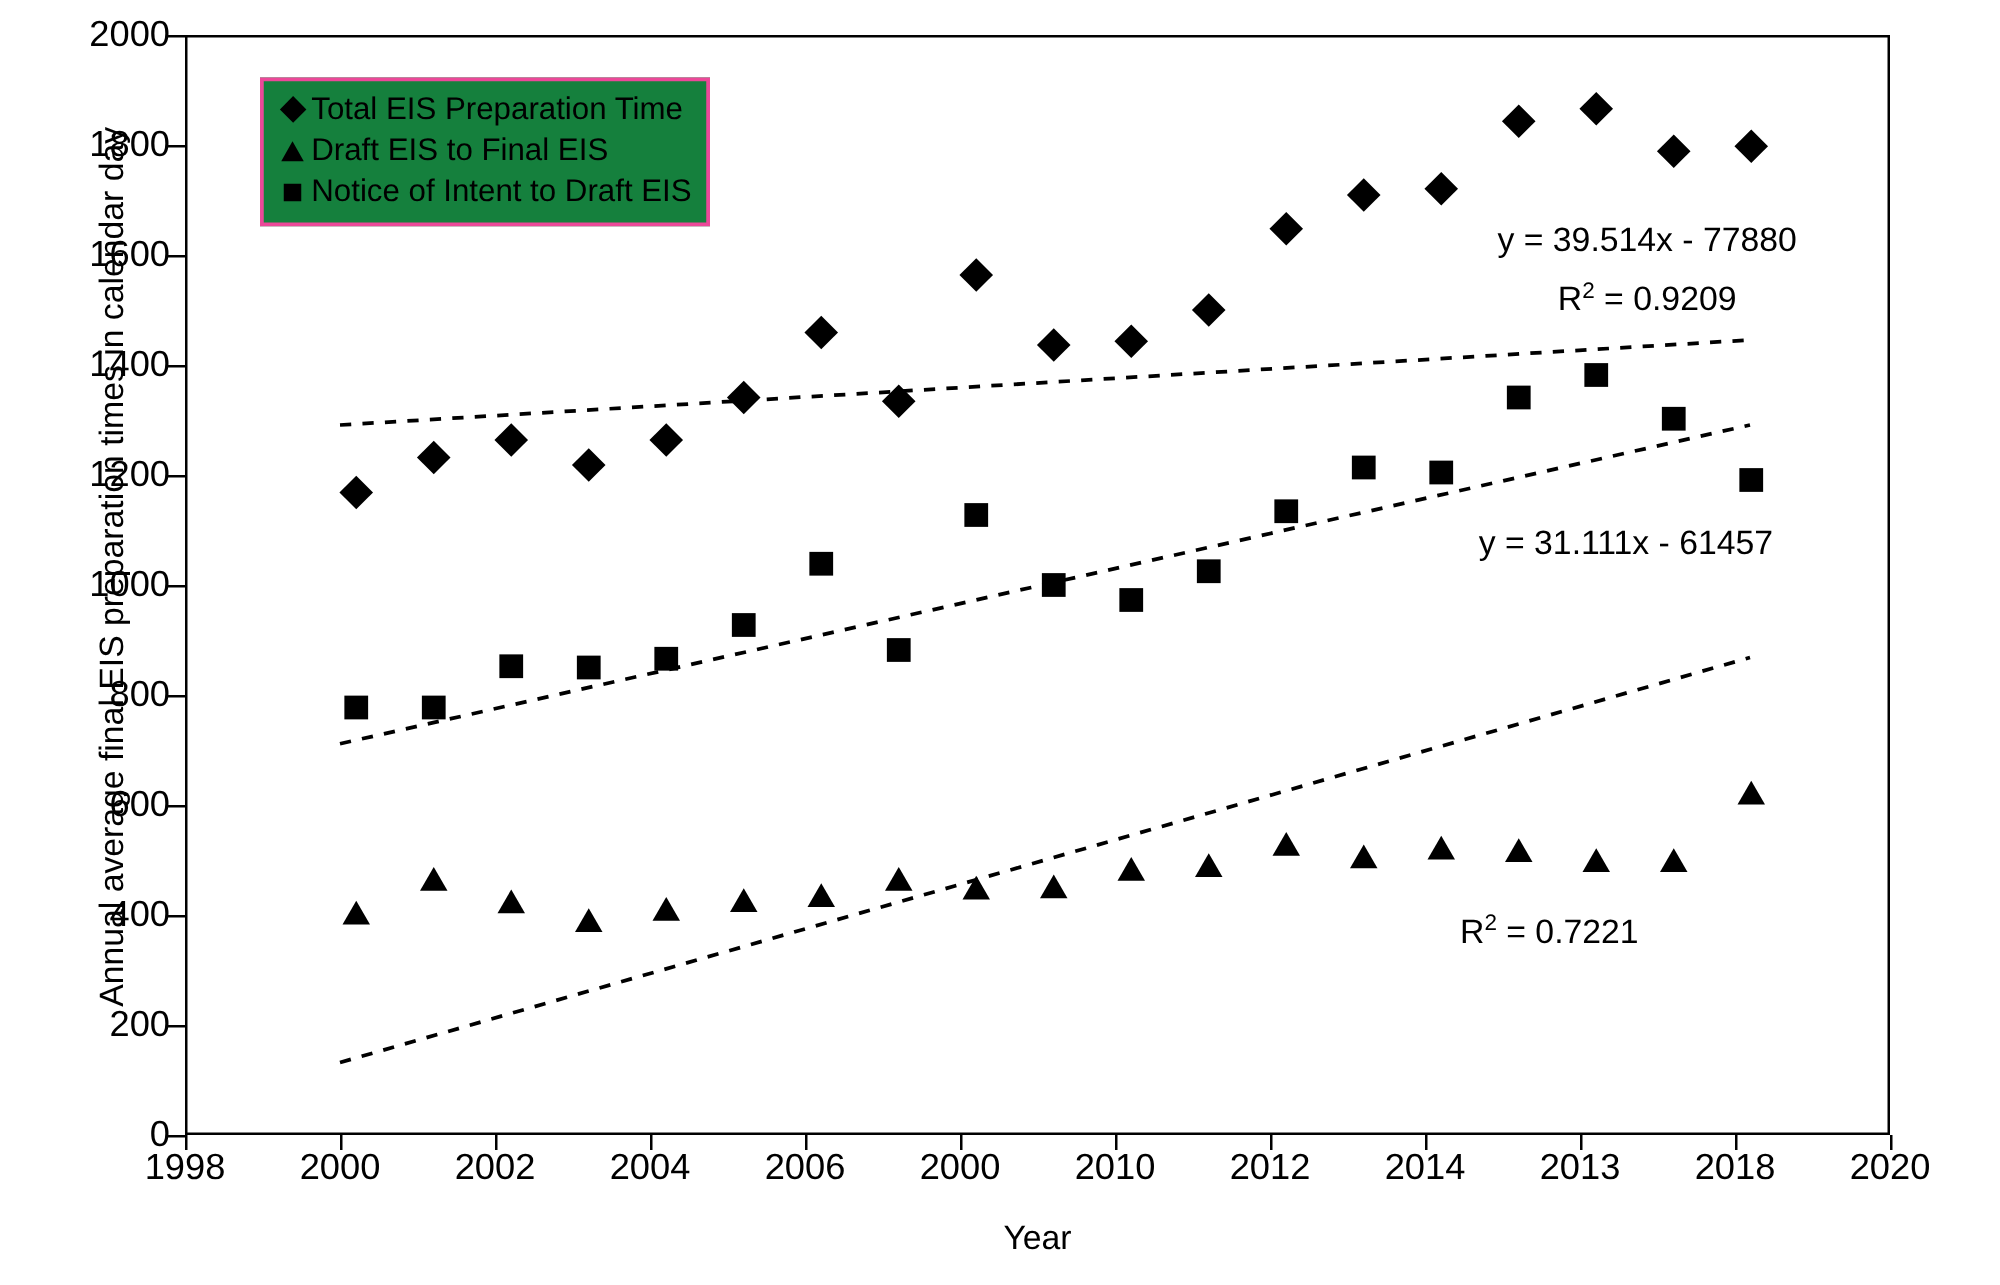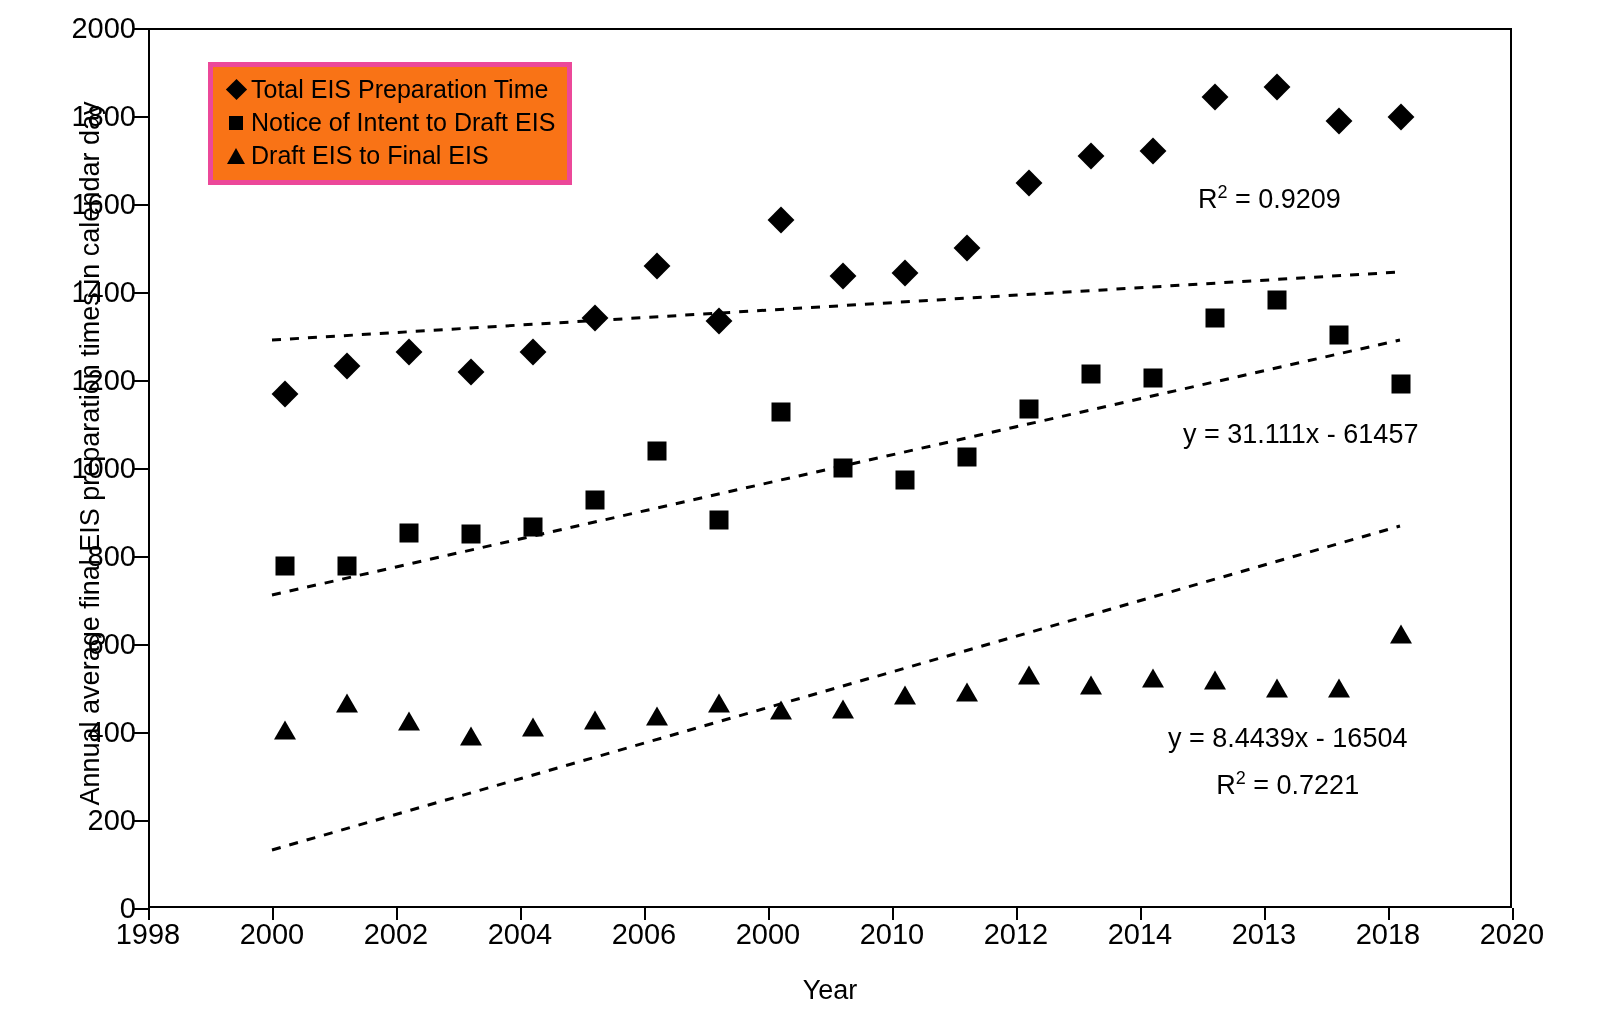--- a/index.html
+++ b/index.html
@@ -77,22 +77,22 @@
     top: 908px;
     height: 12px;
     width: 0;
     border-left: 2px solid #000000;
   }
   
   .legend {
     position: absolute;
     left: 208px;
     top: 62px;
-    border: 5px solid #ec4899;
-    background: #f97316;
+    border: 3px solid #ec4899;
+    background: #15803d;
     padding: 6px 12px 8px 10px;
     box-sizing: border-box;
   }
   .legend-row {
     display: flex;
     align-items: center;
     height: 33px;
     white-space: nowrap;
   }
   .legend-mark {
@@ -222,29 +222,29 @@
 
   <div class="legend">
     <div class="legend-row">
       <span class="legend-mark">
           <span class="mk-diamond"></span>
         </span>
       <span class="legend-label">Total  EIS Preparation Time</span>
     </div>
     <div class="legend-row">
       <span class="legend-mark">
+          <span class="mk-triangle"></span>
+        </span>
+      <span class="legend-label">Draft EIS to Final EIS</span>
+    </div>
+    <div class="legend-row">
+      <span class="legend-mark">
           <span class="mk-square"></span>
         </span>
       <span class="legend-label">Notice of Intent to Draft EIS</span>
-    </div>
-    <div class="legend-row">
-      <span class="legend-mark">
-          <span class="mk-triangle"></span>
-        </span>
-      <span class="legend-label">Draft EIS to Final EIS</span>
     </div>
   </div>
 
   <svg class="overlay">
     <line x1="272" y1="850" x2="1400" y2="526" stroke="#000" stroke-width="3" stroke-dasharray="9,9"></line>
     <line x1="272" y1="595" x2="1400" y2="340" stroke="#000" stroke-width="3" stroke-dasharray="9,9"></line>
     <line x1="272" y1="340" x2="1400" y2="272" stroke="#000" stroke-width="3" stroke-dasharray="9,9"></line>
   </svg>
 
   <div class="pt diamond" style="left:285px; top:394px"></div>
@@ -301,25 +301,25 @@
   <div class="pt triangle" style="left:967px; top:694px"></div>
   <div class="pt triangle" style="left:1029px; top:677px"></div>
   <div class="pt triangle" style="left:1091px; top:687px"></div>
   <div class="pt triangle" style="left:1153px; top:680px"></div>
   <div class="pt triangle" style="left:1215px; top:682px"></div>
   <div class="pt triangle" style="left:1277px; top:690px"></div>
   <div class="pt triangle" style="left:1339px; top:690px"></div>
   <div class="pt triangle" style="left:1401px; top:636px"></div>
 
   <div class="annot" style="left:1198px; top:172px">
+    <span class="eq">y = 39.514x - 77880</span>
     <span class="r2">R<sup>2</sup><span> = 0.9209</span></span>
   </div>
 
   <div class="annot" style="left:1183px; top:414px">
     <span class="eq">y = 31.111x - 61457</span>
   </div>
 
   <div class="annot" style="left:1168px; top:718px">
-    <span class="eq">y = 8.4439x - 16504</span>
     <span class="r2">R<sup>2</sup><span> = 0.7221</span></span>
   </div>
 
 </div>
 
 </body></html>

